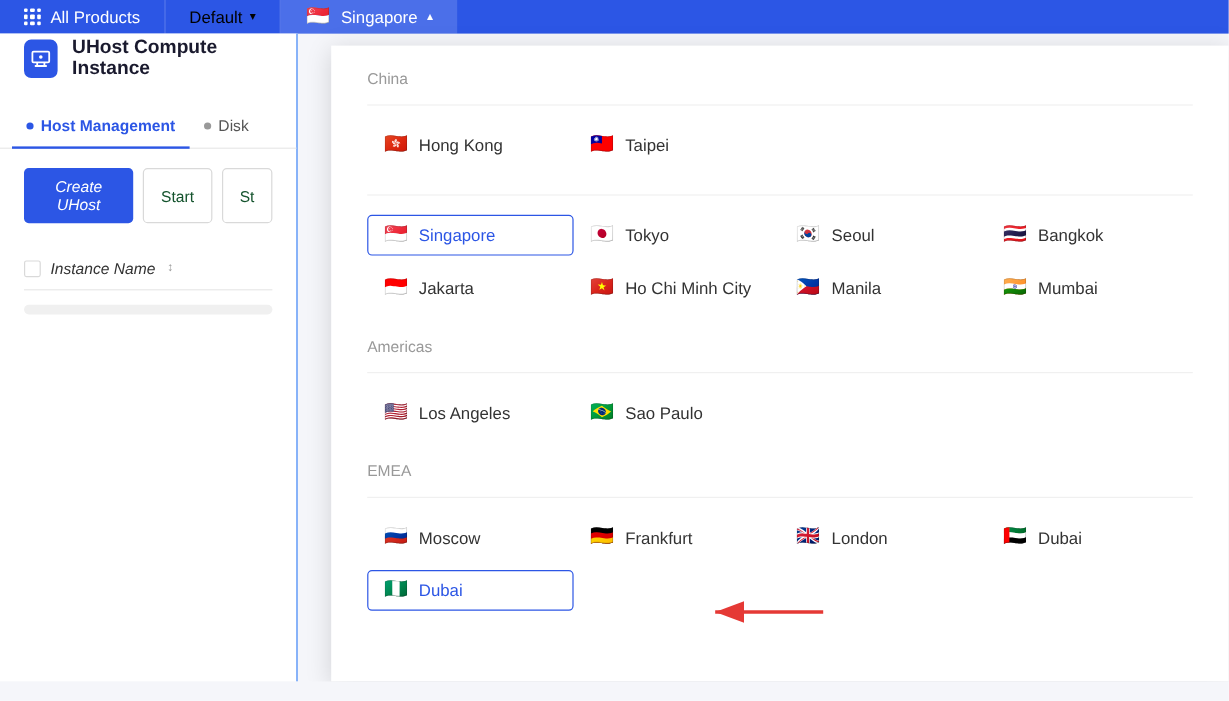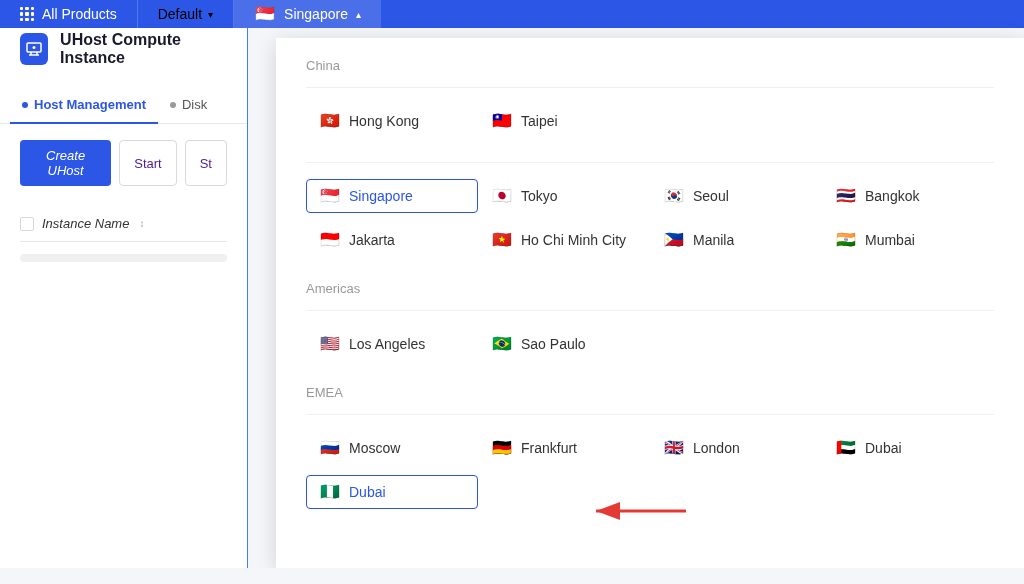--- a/index.html
+++ b/index.html
@@ -138,21 +138,21 @@
       border: none;
       border-radius: 4px;
       padding: 8px 18px;
       font-size: 13px;
       font-weight: 500;
       cursor: pointer;
       font-style: italic;
     }
     .btn-secondary {
       background: white;
-      color: #4c1d95;
+      color: #14532d;
       border: 1px solid #d9d9d9;
       border-radius: 4px;
       padding: 8px 14px;
       font-size: 13px;
       cursor: pointer;
       text-align: right;
     }
     .table-header {
       display: flex;
       align-items: center;

